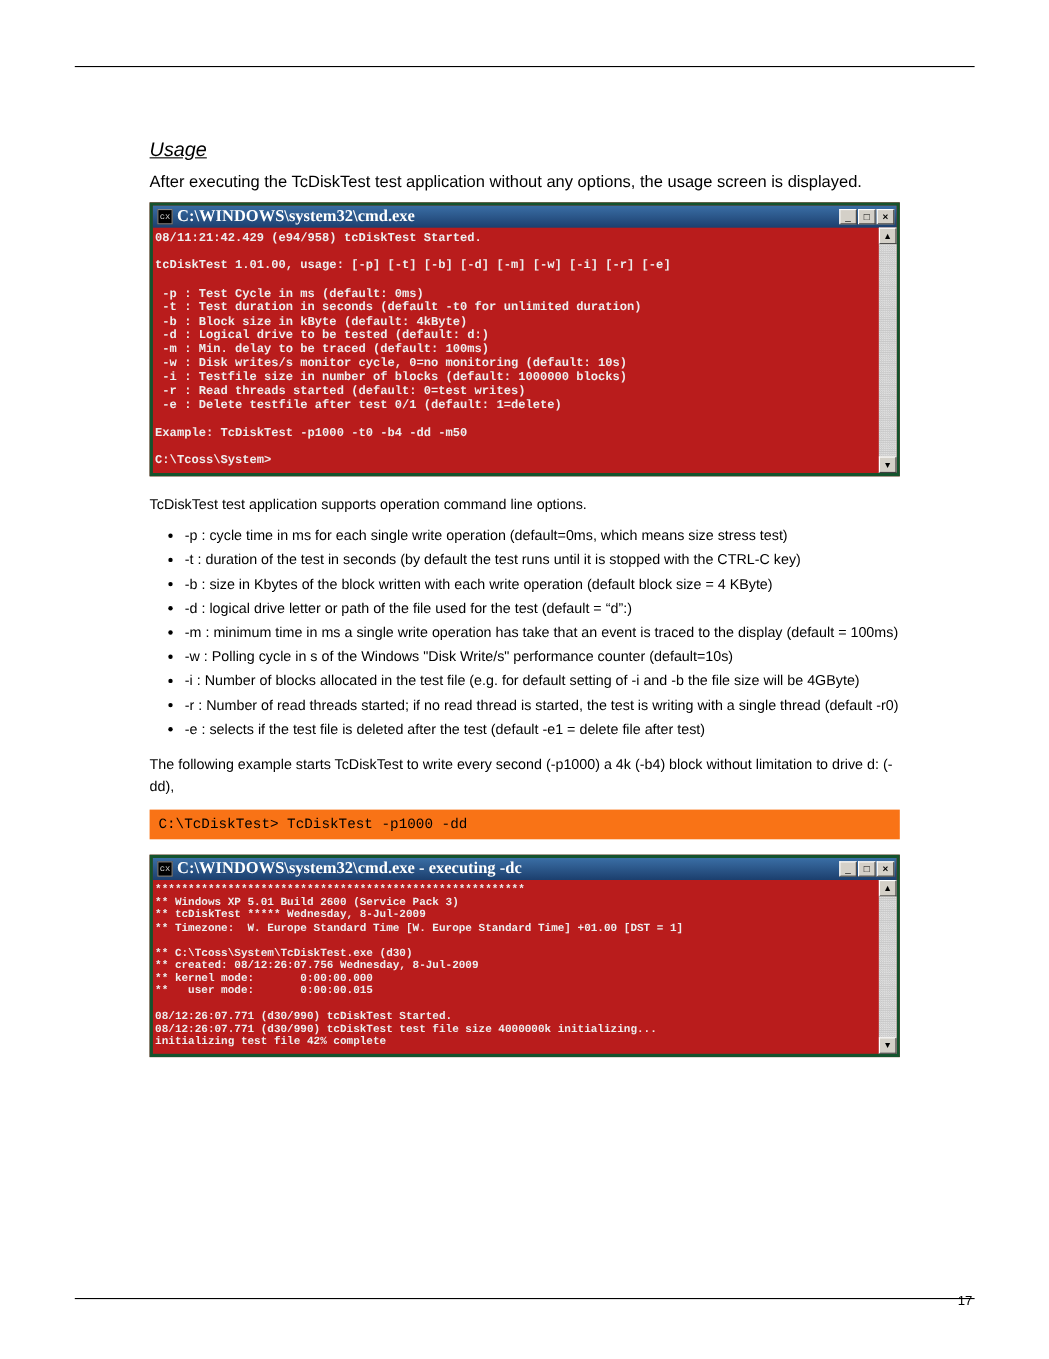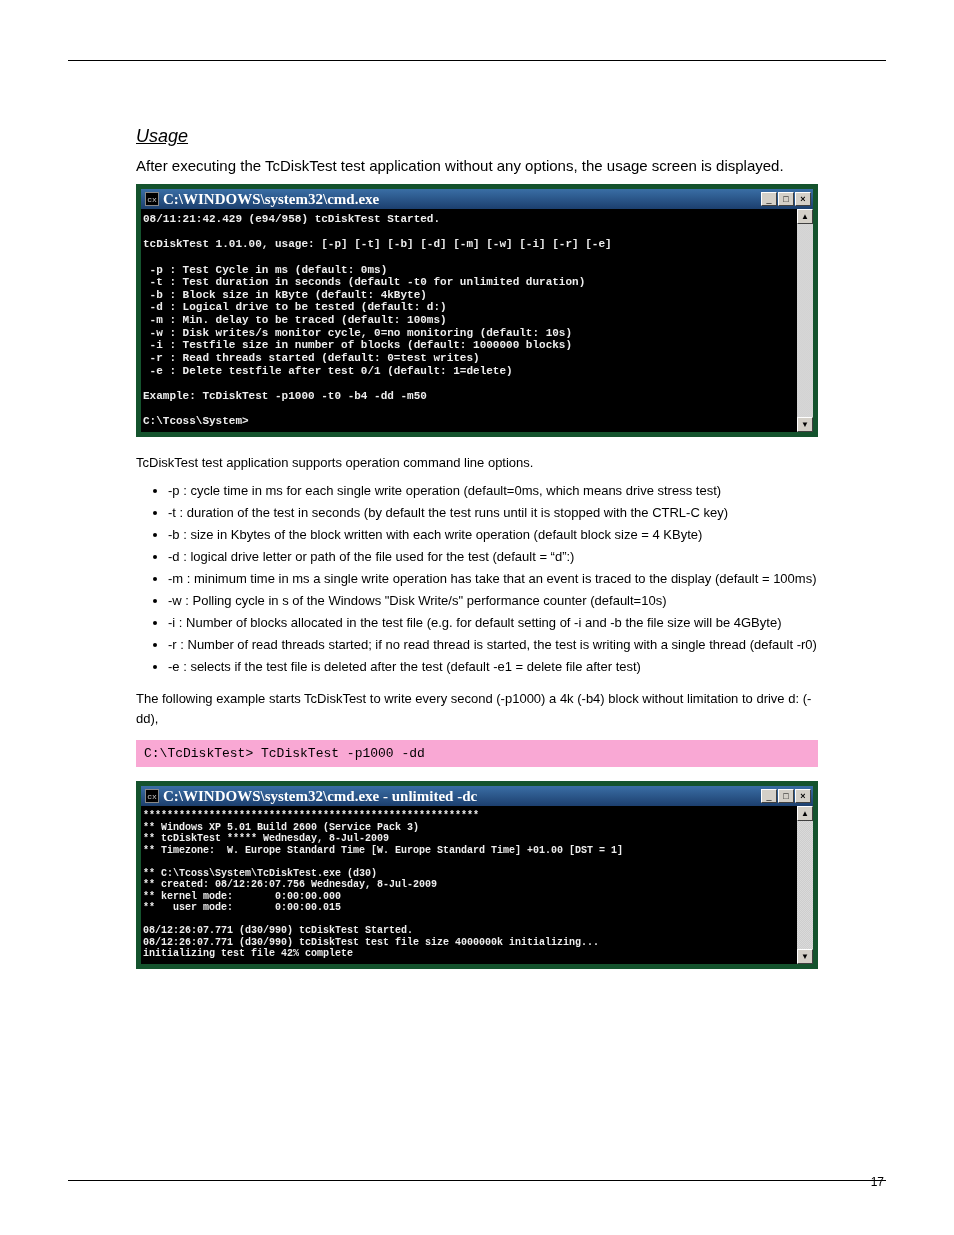--- a/index.html
+++ b/index.html
@@ -5,37 +5,37 @@
   * { margin: 0; padding: 0; box-sizing: border-box; }
   html, body { background: #fff; font-family: Arial, Helvetica, sans-serif; color: #000; }
   .page { width: 954px; height: 1235px; margin: 0 auto; position: relative; background: #fff; }
   .rule-top { position: absolute; left: 68px; right: 68px; top: 60px; border-top: 1px solid #000; }
   .rule-bottom { position: absolute; left: 68px; right: 68px; bottom: 54px; border-top: 1px solid #000; }
   .content { position: absolute; left: 68px; right: 68px; top: 78px; bottom: 70px; }
   .page-num { position: absolute; right: 70px; bottom: 46px; font-size: 12px; font-family: Arial; }
   h3.section { font-size: 18px; font-weight: normal; font-style: italic; text-decoration: underline; margin: 48px 0 10px 68px; }
   p.lead { margin: 6px 68px 10px; font-size: 15px; }
 
-  .cmdwin { margin: 8px 68px 16px; border: 5px solid #14532d; background: #000000; font-family: "Lucida Console","Courier New",monospace; font-size: 11px; color: #eee; }
+  .cmdwin { margin: 8px 68px 16px; border: 3px solid #14532d; background: #b91c1c; font-family: "Lucida Console","Courier New",monospace; font-size: 11px; color: #eee; }
   .titlebar { background: linear-gradient(#3a6ea5,#1c3f6e); display: flex; align-items: center; height: 20px; padding: 0 2px 0 4px; }
   .tb-icon { width: 14px; height: 14px; background: #000; border: 1px solid #888; margin-right: 4px; display: flex; align-items: center; justify-content: center; font-size: 8px; color: #ccc; font-family: "Courier New",monospace; }
   .tb-title { color: #fff; font-weight: bold; font-family: Liberation Serif, serif; font-size: 15px; flex: 1; white-space: nowrap; overflow: hidden; }
   .tb-btns { display: flex; gap: 1px; }
   .tb-btn { width: 16px; height: 14px; background: #d4d0c8; border: 1px solid #fff; border-right-color: #404040; border-bottom-color: #404040; font-size: 9px; line-height: 12px; text-align: center; font-family: Arial; color: #000; cursor: default; }
   .tb-btn.close { font-weight: bold; }
   .cmdbody { position: relative; display: flex; }
   .cmdtext { flex: 1; padding: 4px 4px 4px 2px; white-space: pre; line-height: 1.15; font-weight: bold; overflow: hidden; }
   .scrollbar { width: 16px; background: #d4d0c8; display: flex; flex-direction: column; }
   .sb-btn { height: 15px; background: #d4d0c8; border: 1px solid #fff; border-right-color: #404040; border-bottom-color: #404040; display: flex; align-items: center; justify-content: center; font-size: 8px; font-family: Arial; color: #000; }
   .sb-track { flex: 1; background: repeating-conic-gradient(#e0e0e0 0% 25%, #c8c8c8 0% 50%) 0/2px 2px; }
 
   ul.opts { list-style: disc; margin: 6px 68px 10px 100px; }
   ul.opts li { font-size: 13px; line-height: 1.7; }
   p.freetext { margin: 6px 68px; font-size: 13px; line-height: 1.6; }
-  .cmdline-box { margin: 10px 68px 14px; background: #f9a8d4; padding: 6px 8px; font-family: "Courier New",monospace; font-size: 13px; }
+  .cmdline-box { margin: 10px 68px 14px; background: #f97316; padding: 6px 8px; font-family: "Courier New",monospace; font-size: 13px; }
   p.caption { margin: 4px 68px 4px; font-size: 13px; }
   .small .cmdtext { font-size: 10px; }
 </style>
 </head>
 <body>
 
 <div class="page">
   <div class="rule-top"></div>
 
   <div class="content">
@@ -74,40 +74,40 @@
         <div class="scrollbar">
           <div class="sb-btn">▲</div>
           <div class="sb-track"></div>
           <div class="sb-btn">▼</div>
         </div>
       </div>
     </div>
 
     <p class="freetext">TcDiskTest test application supports operation command line options.</p>
     <ul class="opts" id="opts">
-        <li>-p : cycle time in ms for each single write operation (default=0ms, which means drive stress test)</li>
+        <li>-p : cycle time in ms for each single write operation (default=0ms, which means size stress test)</li>
         <li>-t : duration of the test in seconds (by default the test runs until it is stopped with the CTRL-C key)</li>
         <li>-b : size in Kbytes of the block written with each write operation (default block size = 4 KByte)</li>
         <li>-d : logical drive letter or path of the file used for the test (default = “d”:)</li>
         <li>-m : minimum time in ms a single write operation has take that an event is traced to the display (default = 100ms)</li>
         <li>-w : Polling cycle in s of the Windows "Disk Write/s" performance counter (default=10s)</li>
         <li>-i : Number of blocks allocated in the test file (e.g. for default setting of -i and -b the file size will be 4GByte)</li>
         <li>-r : Number of read threads started; if no read thread is started, the test is writing with a single thread (default -r0)</li>
         <li>-e : selects if the test file is deleted after the test (default -e1 = delete file after test)</li>
       </ul>
 
     <p class="freetext">The following example starts TcDiskTest  to write every second (-p1000)  a 4k (-b4)  block without limitation to drive d: (-dd),</p>
 
     <div class="cmdline-box">C:\TcDiskTest&gt; TcDiskTest -p1000 -dd</div>
 
 
     <div class="cmdwin small">
       <div class="titlebar">
         <div class="tb-icon">cx</div>
-        <div class="tb-title">C:\WINDOWS\system32\cmd.exe - unlimited -dc</div>
+        <div class="tb-title">C:\WINDOWS\system32\cmd.exe - executing -dc</div>
         <div class="tb-btns">
           <div class="tb-btn">_</div>
           <div class="tb-btn">□</div>
           <div class="tb-btn close">×</div>
         </div>
       </div>
       <div class="cmdbody">
         <div class="cmdtext" id="cmd2text">********************************************************
 ** Windows XP 5.01 Build 2600 (Service Pack 3)
 ** tcDiskTest ***** Wednesday, 8-Jul-2009

